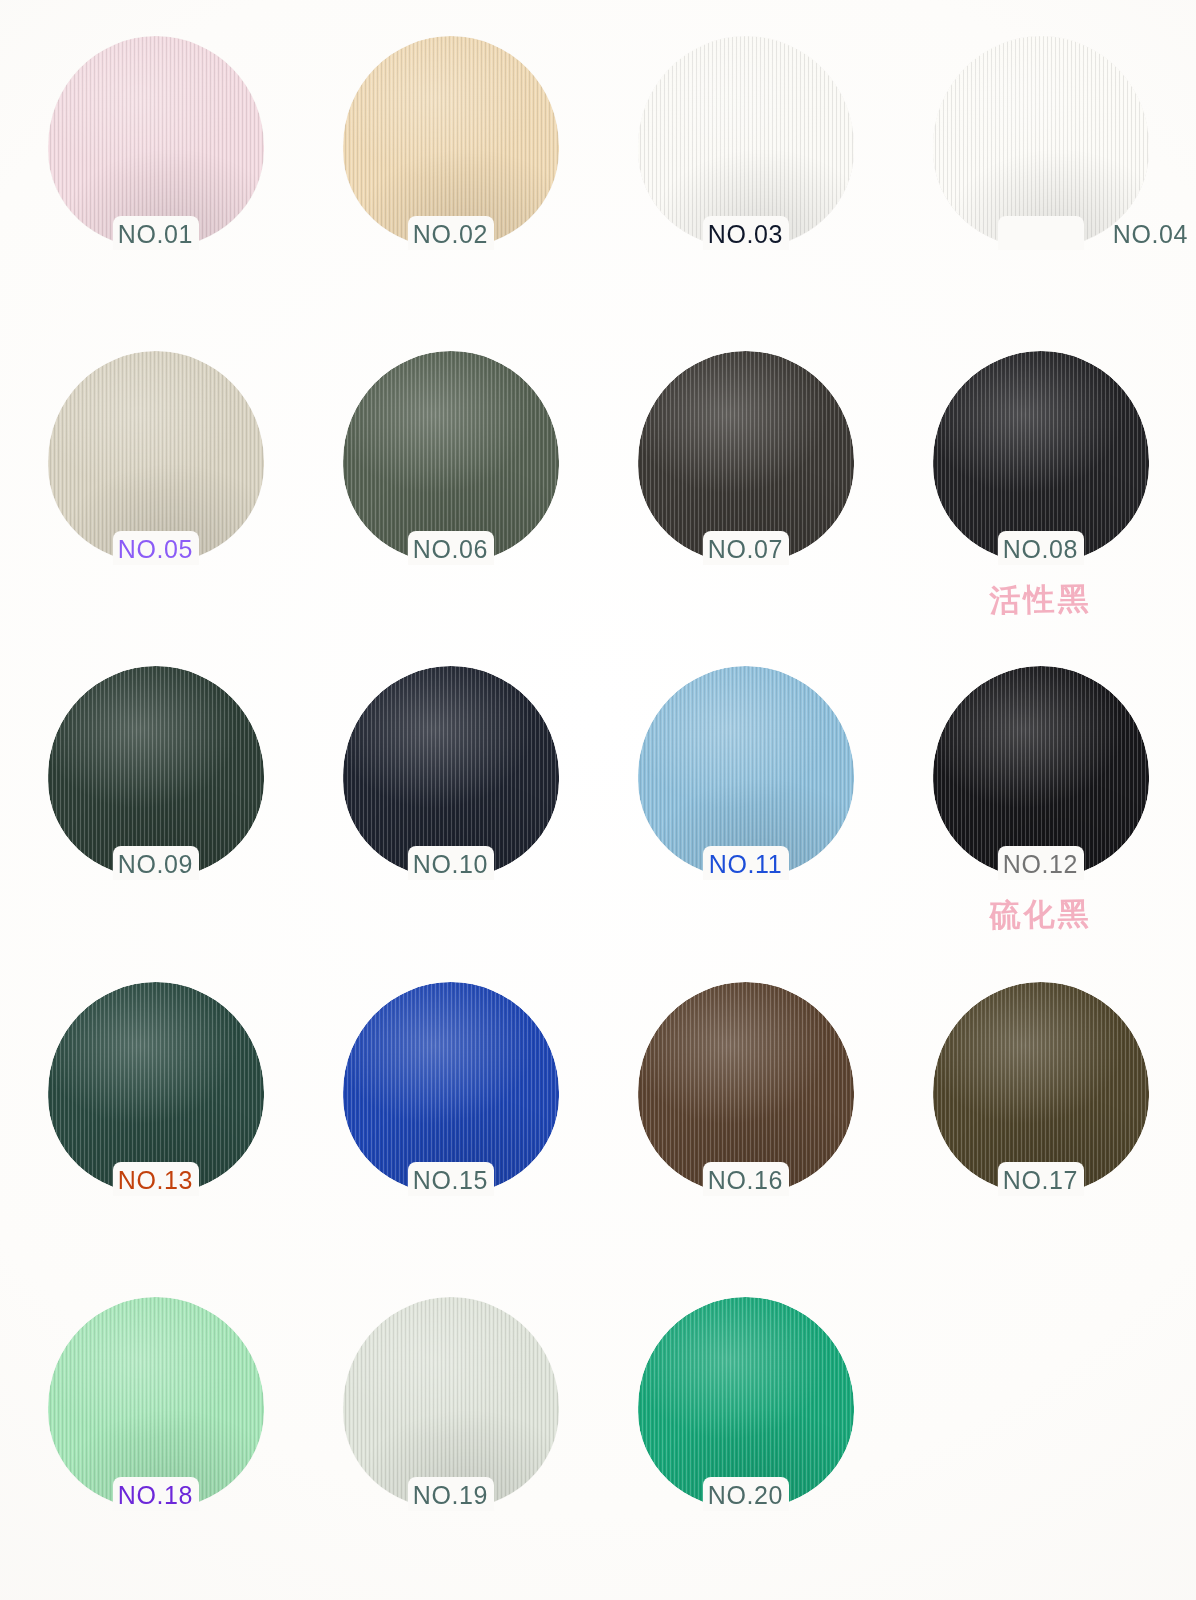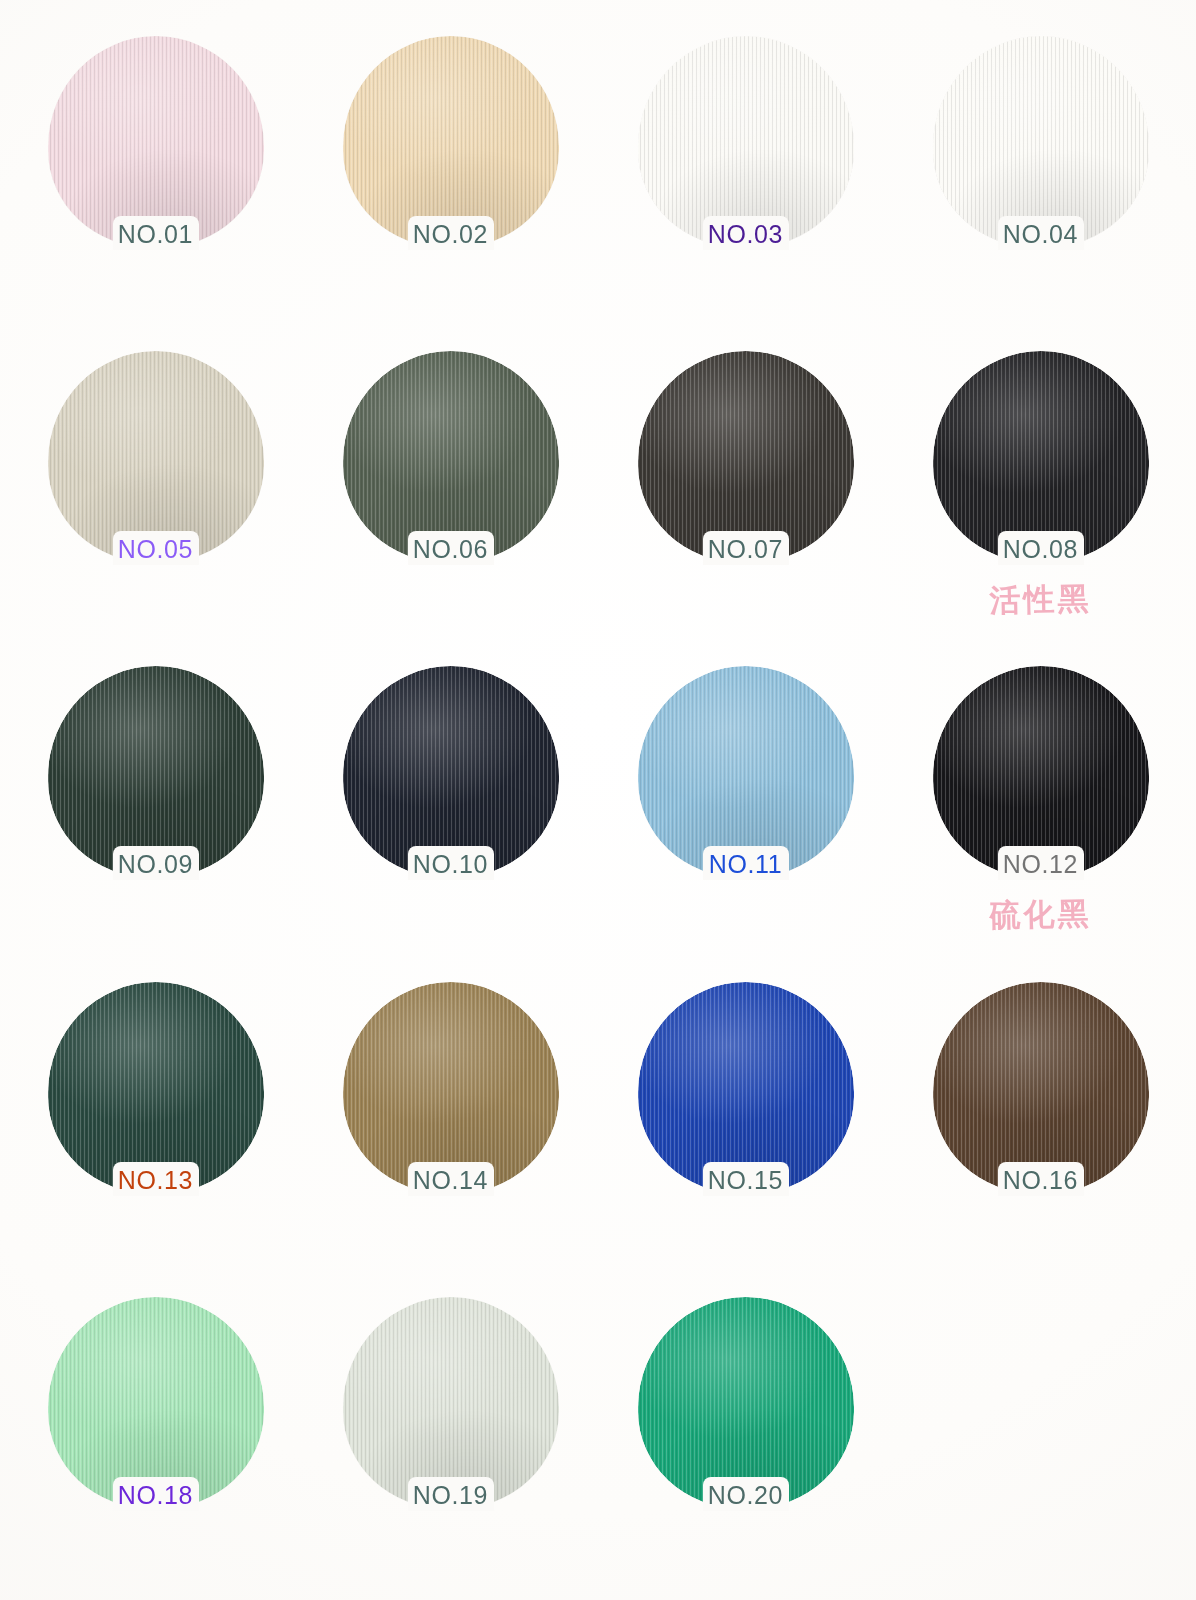--- a/index.html
+++ b/index.html
@@ -173,32 +173,32 @@
     </div>
     <div class="cell">
       <div class="swatch-wrap">
         <div class="disc">
           <div class="fill" style="background: rgb(251, 250, 246);"></div>
           <div class="rib"></div>
           <div class="sheen"></div>
         </div>
         <div class="notch" style="background: rgb(251, 250, 248);"></div>
       </div>
-      <div class="label" style="color: #4c1d95;">NO.03</div>
+      <div class="label" style="color: #0f172a;">NO.03</div>
     </div>
     <div class="cell">
       <div class="swatch-wrap">
         <div class="disc">
           <div class="fill" style="background: rgb(252, 251, 247);"></div>
           <div class="rib"></div>
           <div class="sheen"></div>
         </div>
         <div class="notch" style="background: rgb(251, 250, 248);"></div>
       </div>
-      <div class="label" style="color: rgb(77, 107, 104);">NO.04</div>
+      <div class="label" style="color: rgb(77, 107, 104); text-align: right;">NO.04</div>
     </div>
     <div class="cell">
       <div class="swatch-wrap">
         <div class="disc">
           <div class="fill" style="background: rgb(217, 211, 194);"></div>
           <div class="rib"></div>
           <div class="sheen"></div>
         </div>
         <div class="notch" style="background: rgb(251, 250, 248);"></div>
       </div>
@@ -290,31 +290,20 @@
           <div class="rib"></div>
           <div class="sheen"></div>
         </div>
         <div class="notch" style="background: rgb(251, 250, 248);"></div>
       </div>
       <div class="label" style="color: #c2410c;">NO.13</div>
     </div>
     <div class="cell">
       <div class="swatch-wrap">
         <div class="disc">
-          <div class="fill" style="background: rgb(155, 130, 84);"></div>
-          <div class="rib"></div>
-          <div class="sheen"></div>
-        </div>
-        <div class="notch" style="background: rgb(251, 250, 248);"></div>
-      </div>
-      <div class="label" style="color: rgb(77, 107, 104);">NO.14</div>
-    </div>
-    <div class="cell">
-      <div class="swatch-wrap">
-        <div class="disc">
           <div class="fill" style="background: rgb(31, 70, 180);"></div>
           <div class="rib"></div>
           <div class="sheen"></div>
         </div>
         <div class="notch" style="background: rgb(251, 250, 248);"></div>
       </div>
       <div class="label" style="color: rgb(77, 107, 104);">NO.15</div>
     </div>
     <div class="cell">
       <div class="swatch-wrap">
@@ -323,20 +312,31 @@
           <div class="rib"></div>
           <div class="sheen"></div>
         </div>
         <div class="notch" style="background: rgb(251, 250, 248);"></div>
       </div>
       <div class="label" style="color: rgb(77, 107, 104);">NO.16</div>
     </div>
     <div class="cell">
       <div class="swatch-wrap">
         <div class="disc">
+          <div class="fill" style="background: rgb(80, 70, 44);"></div>
+          <div class="rib"></div>
+          <div class="sheen"></div>
+        </div>
+        <div class="notch" style="background: rgb(251, 250, 248);"></div>
+      </div>
+      <div class="label" style="color: rgb(77, 107, 104);">NO.17</div>
+    </div>
+    <div class="cell">
+      <div class="swatch-wrap">
+        <div class="disc">
           <div class="fill" style="background: rgb(165, 230, 184);"></div>
           <div class="rib"></div>
           <div class="sheen"></div>
         </div>
         <div class="notch" style="background: rgb(251, 250, 248);"></div>
       </div>
       <div class="label" style="color: #6d28d9;">NO.18</div>
     </div>
     <div class="cell">
       <div class="swatch-wrap">

